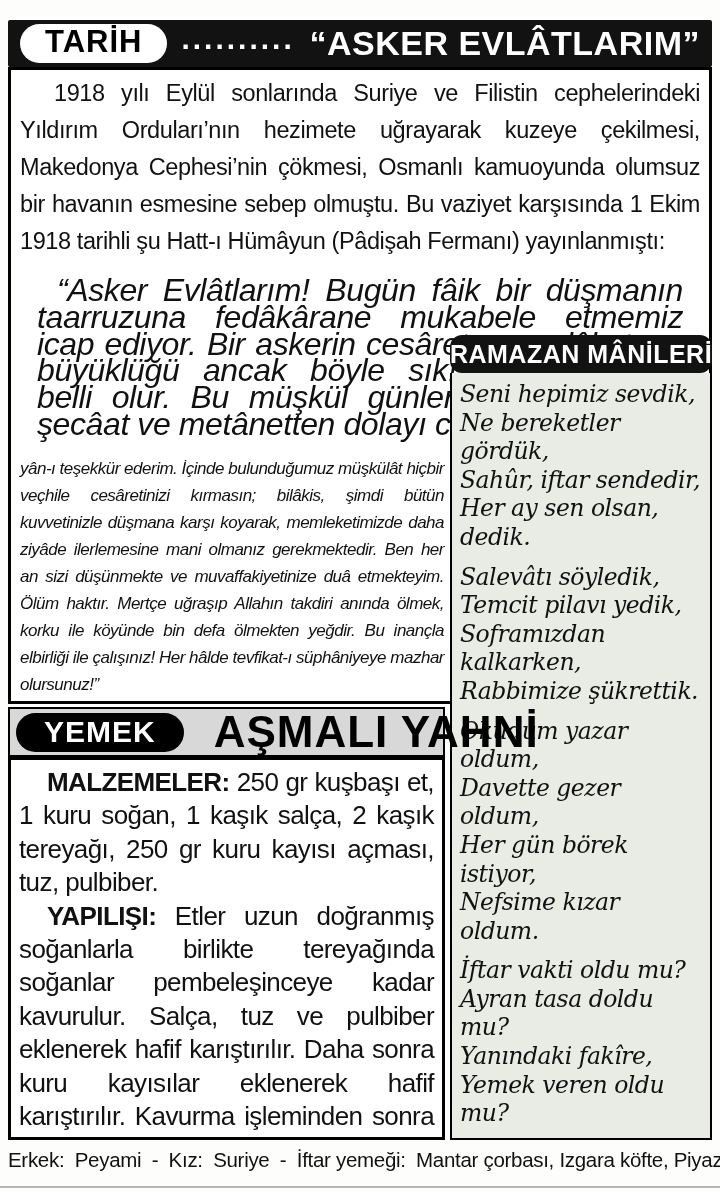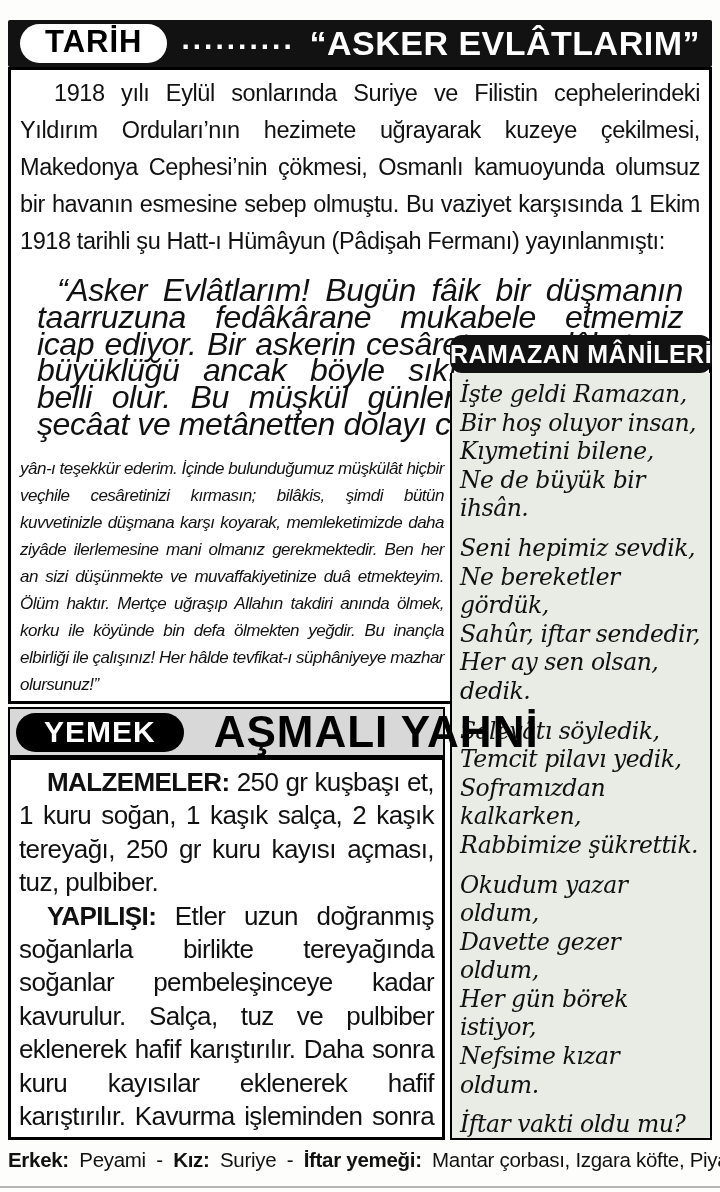--- a/index.html
+++ b/index.html
@@ -98,21 +98,21 @@
     font-size:26px;line-height:33.4px;letter-spacing:-.6px;
   }
   .recipe-box p{margin:0;text-align:justify;text-indent:28px;}
   .recipe-label{font-weight:bold;}
 
   
   .footer{
     position:absolute;left:8px;top:1148px;width:704px;
     font-size:20.5px;letter-spacing:-.3px;white-space:nowrap;
   }
-  .footer b{font-weight:bold;}
+  .footer b{font-weight:normal;}
   .footer span{margin-right:5px;}
   .footer-rule{
     position:absolute;left:0;top:1186px;width:720px;height:2px;background:#b5b5b5;
   }
 </style>
 </head>
 <body>
 
 <div class="page">
 
@@ -132,24 +132,20 @@
       <span class="source-name">Tarih ve Medeniyet</span>
       <span class="source-date">-  Ocak 1998</span>
     </div>
   </div>
 
   <div class="sidebar">
     <div class="sidebar-title-bar">
       <span>RAMAZAN  MÂNİLERİ</span>
     </div>
     <div class="sidebar-body">
-      <p class="stanza">İşte geldi Ramazan,
-Bir hoş oluyor insan,
-Kıymetini bilene,
-Ne de büyük bir ihsân.</p>
       <p class="stanza">Seni hepimiz sevdik,
 Ne bereketler gördük,
 Sahûr, iftar sendedir,
 Her ay sen olsan, dedik.</p>
       <p class="stanza">Salevâtı söyledik,
 Temcit pilavı yedik,
 Soframızdan kalkarken,
 Rabbimize şükrettik.</p>
       <p class="stanza">Okudum yazar oldum,
 Davette gezer oldum,

